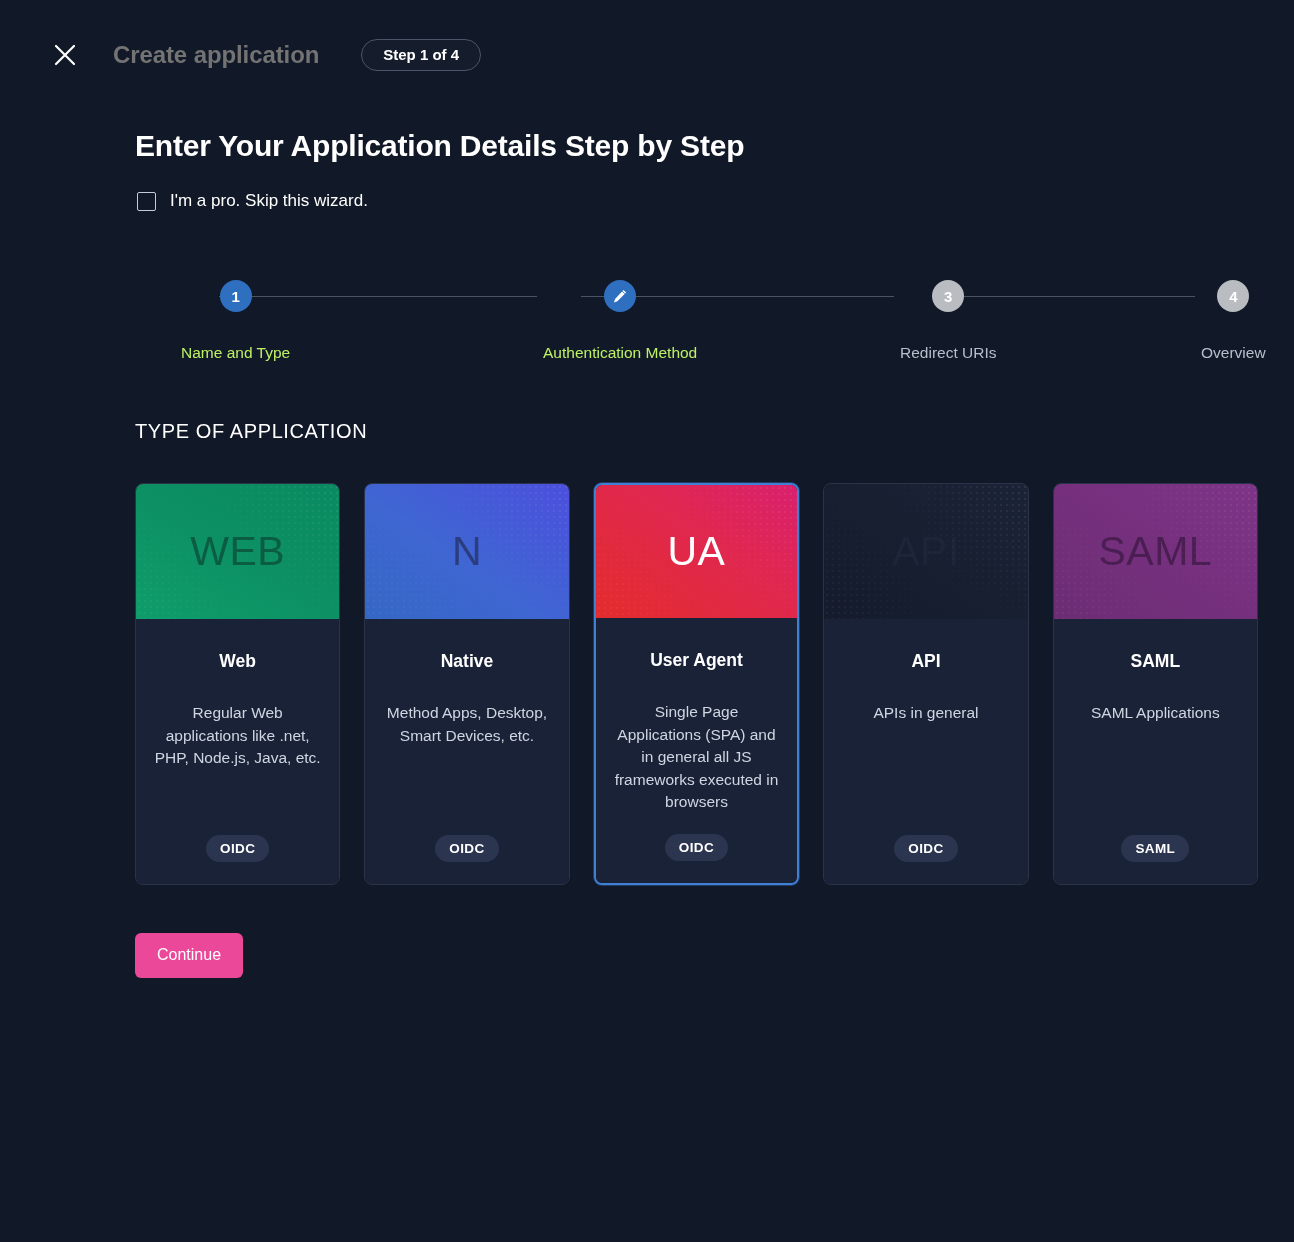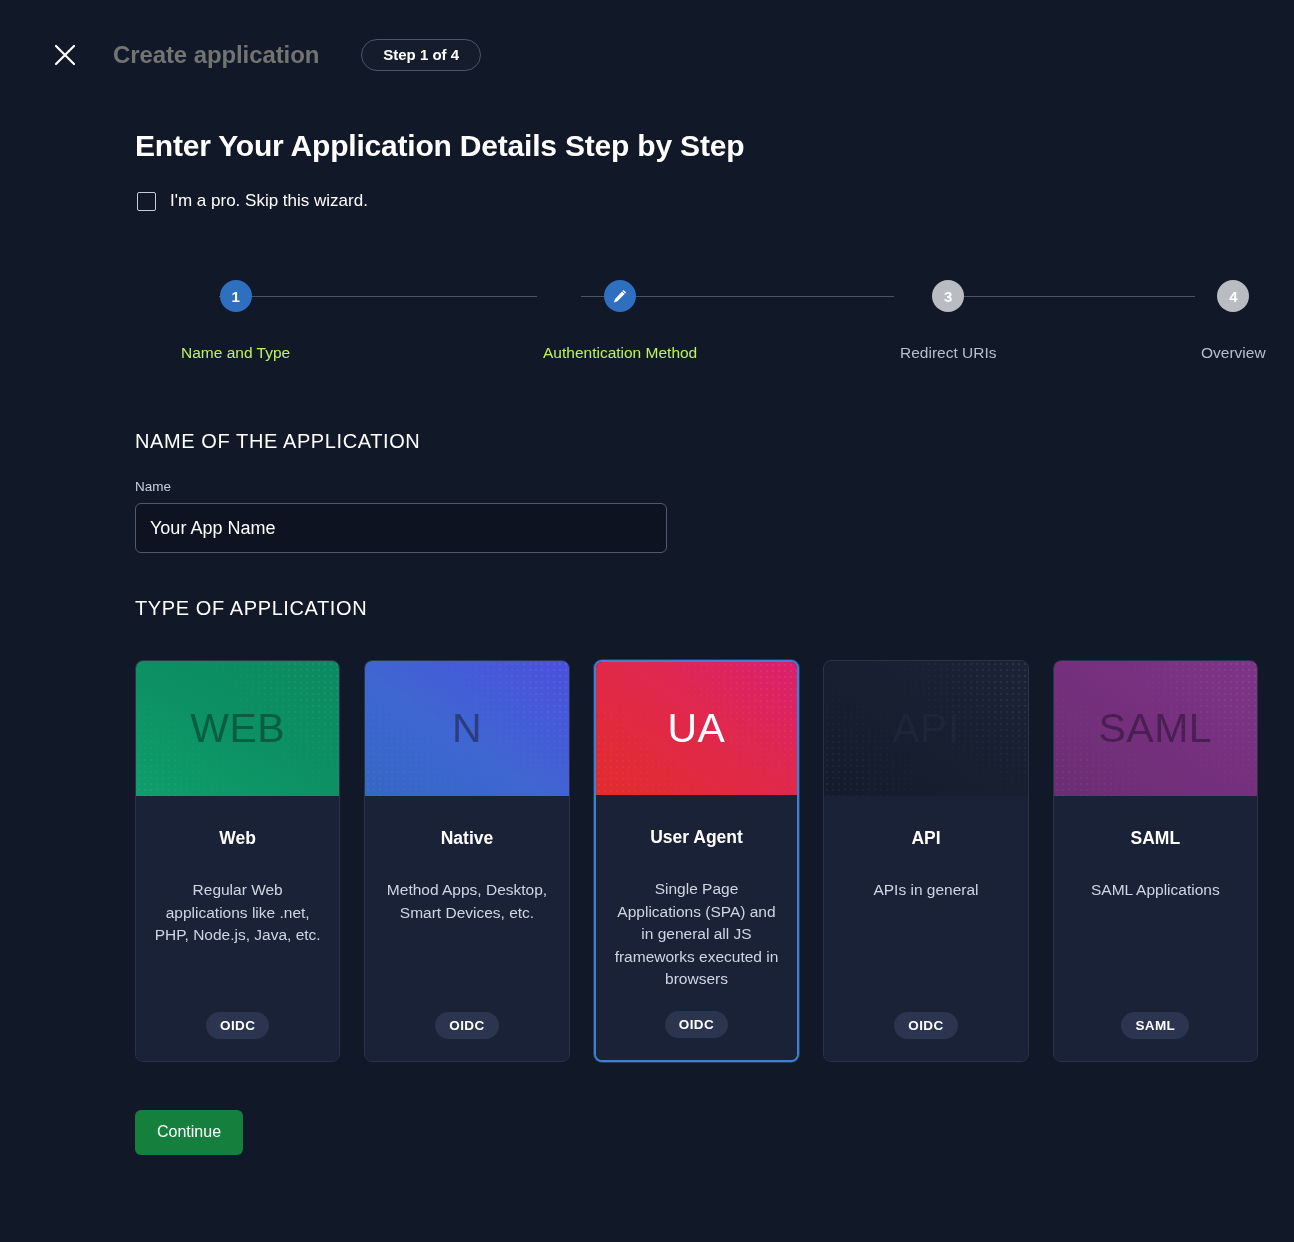--- a/index.html
+++ b/index.html
@@ -270,21 +270,21 @@
     padding: 6px 14px;
     font-size: 13.5px;
     font-weight: 700;
     color: #ffffff;
     letter-spacing: 0.4px;
   }
 
   
   .continue-btn {
     margin-top: 48px;
-    background: #15803d;
+    background: #ec4899;
     color: #ffffff;
     border: none;
     border-radius: 6px;
     padding: 0 22px;
     height: 45px;
     font-size: 16px;
     font-family: "Liberation Sans", sans-serif;
     cursor: pointer;
   }
 </style>
@@ -342,25 +342,20 @@
           </div>
           <div class="step-label off">Overview</div>
         </div>
         <div class="connector" style="left: 84px; width: 318px;"></div>
         <div class="connector" style="left: 446px; width: 313px;"></div>
         <div class="connector" style="left: 803px; width: 257px;"></div>
       </div>
   </div>
 
   
-  <div class="section-name">
-    <div class="section-title">NAME OF THE APPLICATION</div>
-    <div class="field-label">Name</div>
-    <input class="text-input" type="text" value="Your App Name" style="">
-  </div>
 
   
   <div class="section-type">
     <div class="section-title">TYPE OF APPLICATION</div>
     <div class="cards" id="cards">
         <div class="card">
           <div class="card-head head-web">
             <div class="dots"></div>
             <div class="dots2"></div>
             <div class="card-head-text">WEB</div>

